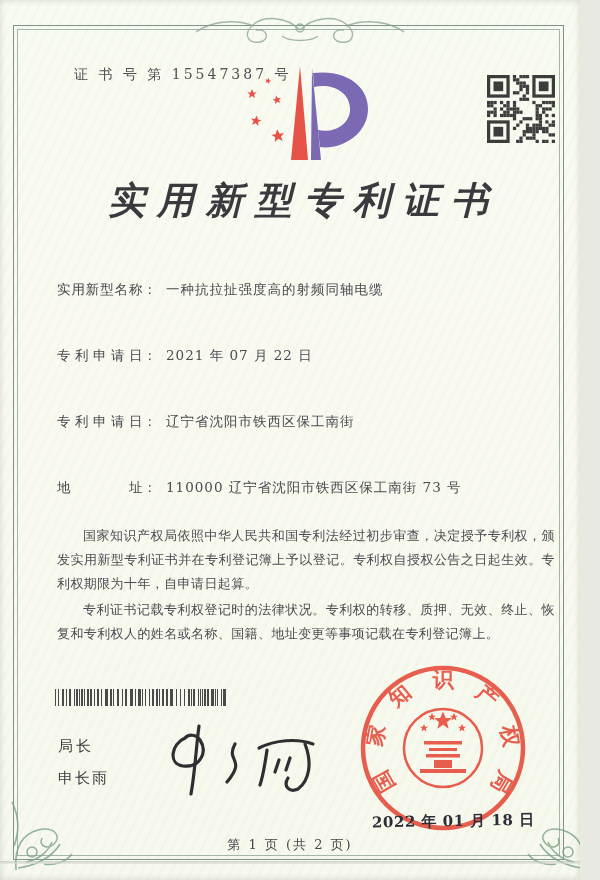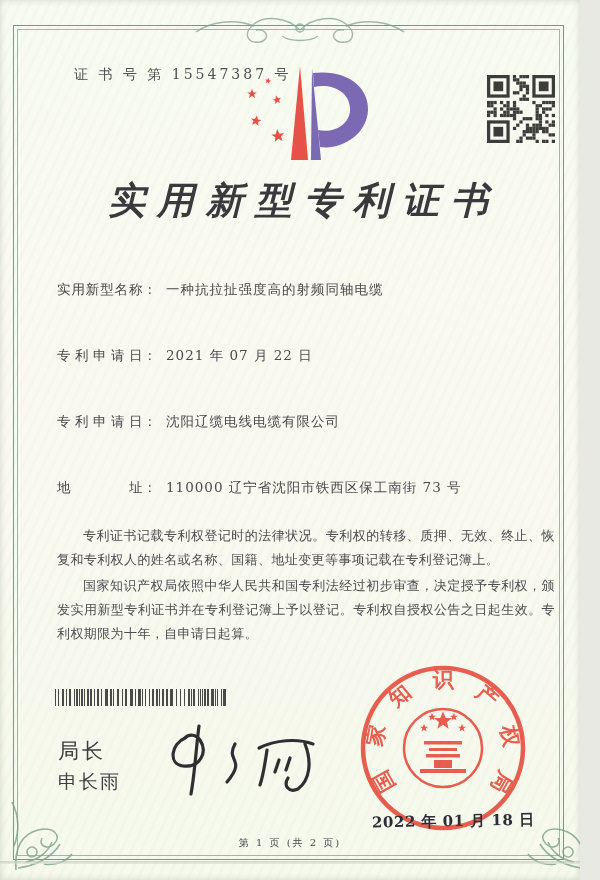--- a/index.html
+++ b/index.html
@@ -47,32 +47,32 @@
   .colon{display:inline-block;margin-right:9px;}
   .fvalue{letter-spacing:1px;}
   .grant2{position:absolute;left:240px;top:0;}
   .grant2 .flabel{width:72px;}
   .body-text{
     position:absolute;left:57px;top:524px;width:498px;
     font-size:13px;line-height:1.85;text-align:justify;color:#4c4c52;
   }
   .body-text p{margin:0 0 2px 0;text-indent:2em;letter-spacing:.4px;}
   .barcode{position:absolute;left:55px;top:689px;}
-  .sig-title{position:absolute;left:58px;top:737px;font-size:21px;letter-spacing:3px;color:#3d3d42;}
-  .sig-name{position:absolute;left:58px;top:769px;font-size:19px;letter-spacing:2px;color:#3d3d42;}
+  .sig-title{position:absolute;left:58px;top:737px;font-size:15px;letter-spacing:3px;color:#3d3d42;}
+  .sig-name{position:absolute;left:58px;top:769px;font-size:15px;letter-spacing:2px;color:#3d3d42;}
   .signature{position:absolute;left:155px;top:714px;}
   .seal{position:absolute;left:354px;top:659px;mix-blend-mode:multiply;opacity:.88;}
   .seal-date{
     position:absolute;left:372px;top:812px;
     font-size:15px;font-weight:600;letter-spacing:.5px;color:#2d2d38;
     transform:rotate(-1deg);
   }
   .footer{
     position:absolute;left:0;top:836px;width:100%;
-    text-align:center;font-size:10px;letter-spacing:2px;color:#46464c;
+    text-align:center;font-size:13px;letter-spacing:2px;color:#46464c;
   }
   .edge-bottom{
     position:absolute;left:0;right:0;top:861px;height:3px;
     background:linear-gradient(180deg,#b6bbb0,#dfe2d8);opacity:.6;
   }
 </style>
 </head>
 <body>
 
 <div class="page">
@@ -265,32 +265,32 @@
   <h1 class="title">实用新型专利证书</h1>
 
   <div class="fields">
     <div class="frow">
       <span class="flabel">实用新型名称</span><span class="colon">：</span><span class="fvalue">一种抗拉扯强度高的射频同轴电缆</span>
     </div>
     <div class="frow">
       <span class="flabel">专利申请日</span><span class="colon">：</span><span class="fvalue">2021 年 07 月 22 日</span>
     </div>
     <div class="frow">
-      <span class="flabel">专利申请日</span><span class="colon">：</span><span class="fvalue">沈阳辽缆电线电缆有限公司</span>
+      <span class="flabel">专利申请日</span><span class="colon">：</span><span class="fvalue">辽宁省沈阳市铁西区保工南街</span>
     </div>
     <div class="frow">
       <span class="flabel">地址</span><span class="colon">：</span><span class="fvalue">110000  辽宁省沈阳市铁西区保工南街 73 号</span>
     </div>
     <div class="frow">
     </div>
   </div>
 
   <div class="body-text">
+    <p>国家知识产权局依照中华人民共和国专利法经过初步审查，决定授予专利权，颁发实用新型专利证书并在专利登记簿上予以登记。专利权自授权公告之日起生效。专利权期限为十年，自申请日起算。</p>
     <p>专利证书记载专利权登记时的法律状况。专利权的转移、质押、无效、终止、恢复和专利权人的姓名或名称、国籍、地址变更等事项记载在专利登记簿上。</p>
-    <p>国家知识产权局依照中华人民共和国专利法经过初步审查，决定授予专利权，颁发实用新型专利证书并在专利登记簿上予以登记。专利权自授权公告之日起生效。专利权期限为十年，自申请日起算。</p>
   </div>
 
   <svg class="barcode" width="172" height="17" viewBox="0 0 172 17">
     <g fill="#4a4a4a">
         <rect x="0" y="0" width="1" height="17"></rect>
         <rect x="3" y="0" width="1" height="17"></rect>
         <rect x="7" y="0" width="2" height="17"></rect>
         <rect x="11" y="0" width="1" height="17"></rect>
         <rect x="14" y="0" width="2" height="17"></rect>
         <rect x="19" y="0" width="1" height="17"></rect>

